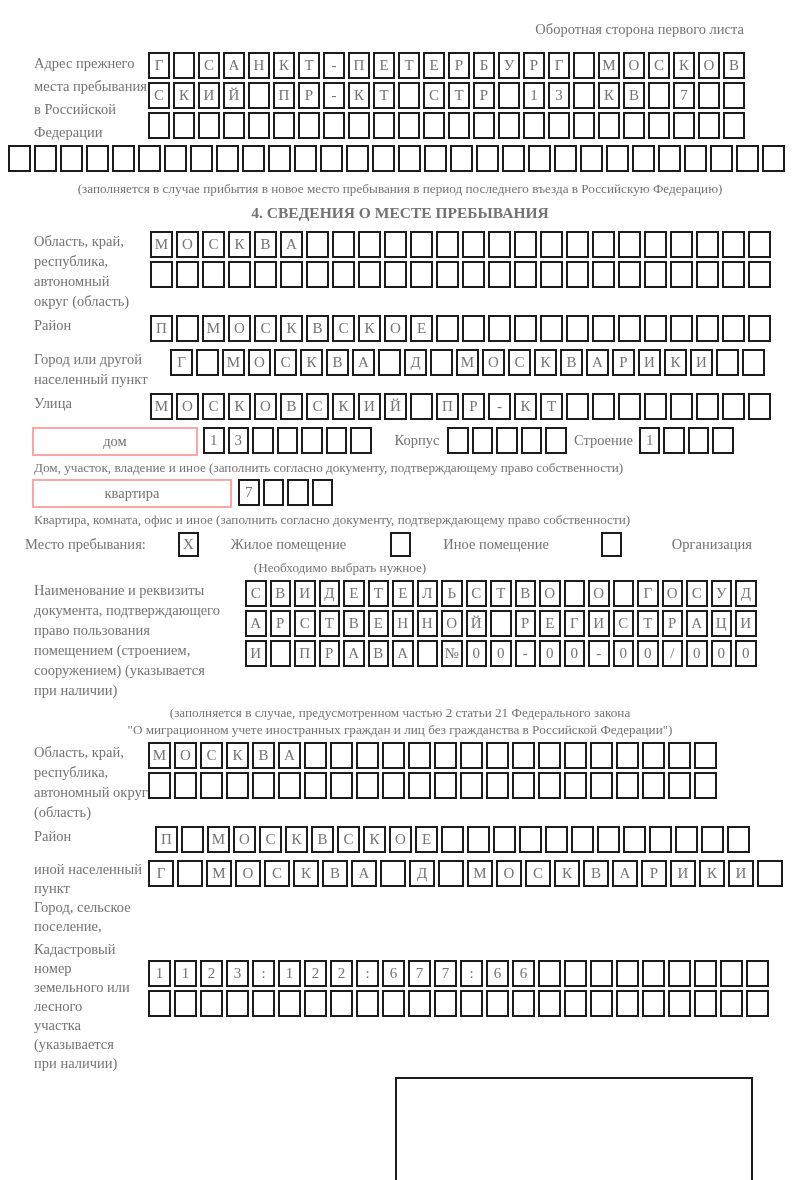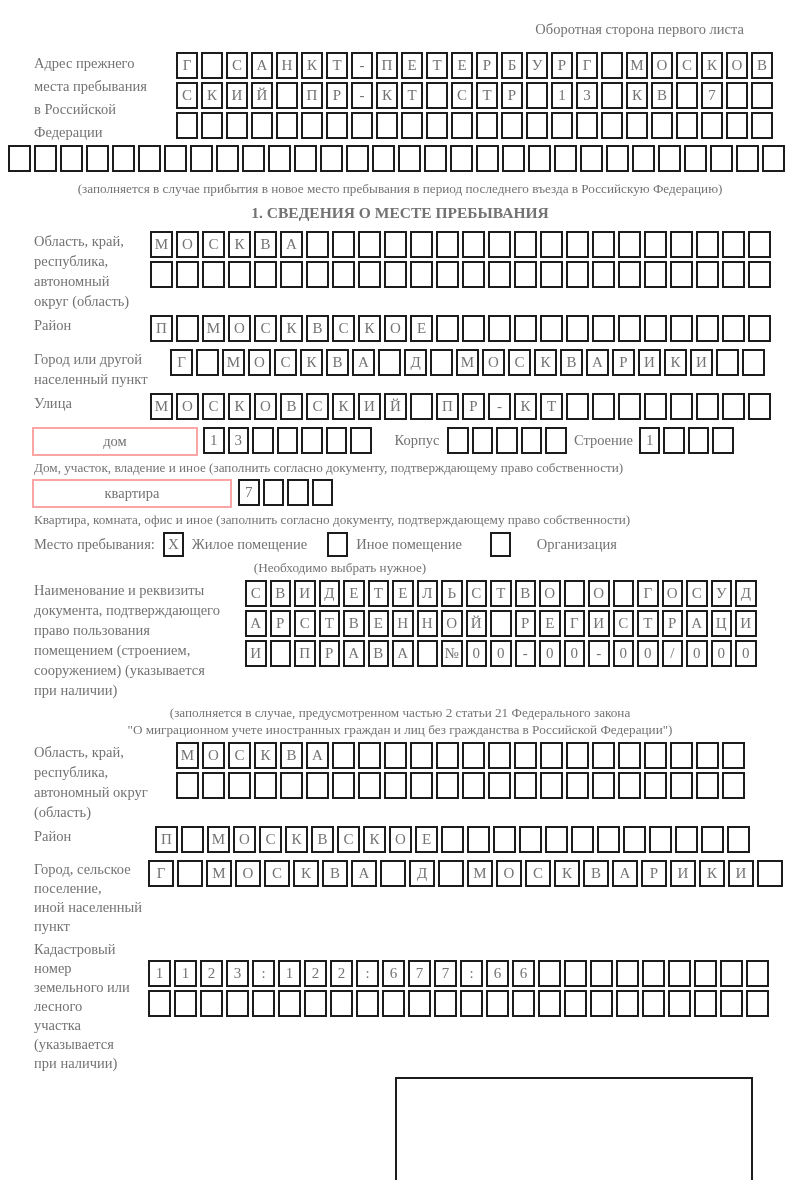--- a/index.html
+++ b/index.html
@@ -23,21 +23,21 @@
   .cw22 .cell{width:22px;}
   .cw23 .cell{width:23px;}
   .cw21 .cell{width:21.5px;}
   .cw26 .cell{width:26px;}
   
   .flexrow{display:flex;align-items:flex-start;}
   .f-label{
     flex:none;box-sizing:border-box;padding-left:34px;
     font-size:14.5px;line-height:20px;
   }
-  .lw176{width:176px;} .lw150{width:150px;} .lw170{width:170px;}
+  .lw176{width:148px;} .lw150{width:150px;} .lw170{width:170px;}
   .lw155{width:155px;} .lw148{width:148px;} .lw245{width:245px;}
   .s1-label{line-height:23px;}
   .fullrow{margin-left:8px;margin-top:1px;}
   .note{font-size:13.2px;line-height:17px;}
   .note-center{text-align:center;margin-top:8px;}
   .note-left{margin-left:34px;margin-top:2px;margin-bottom:3px;}
   .h-sec{
     text-align:center;font-size:15.5px;font-weight:bold;
     margin:6px 0 9px 0;line-height:19px;
   }
@@ -46,21 +46,21 @@
   .wide-box{
     flex:none;box-sizing:border-box;border:2px solid #fca5a5;height:29px;
     text-align:center;font-size:14.5px;line-height:25px;background:#fff;
   }
   .dom-box{margin-left:32px;width:166px;}
   .kv-box{margin-left:32px;width:200px;}
   .inline-label{flex:none;font-size:14.5px;line-height:27px;}
   .gap5{margin-left:5px;} .gap8{margin-left:8px;} .gap20{margin-left:20px;}
   .gap6{margin-left:6px;} .gap4{margin-left:4px;}
   
-  .mesto-row{display:flex;align-items:center;padding-left:34px;margin:4px 0 2px 0;}
+  .mesto-row{display:flex;align-items:center;padding-left:25px;margin:4px 0 2px 0;gap:24px;}
   .mesto-row .m-label{font-size:14.5px;}
   .chk{
     flex:none;box-sizing:border-box;width:21px;height:25px;border:2px solid #1c1c1c;
     text-align:center;font-size:15px;line-height:21px;background:#fff;
   }
   .opt{font-size:14.5px;}
   .mesto-note{width:300px;margin-left:190px;text-align:center;margin-bottom:4px;}
   
   .fact-notes{text-align:center;margin-bottom:4px;}
   .kad-cells{margin-top:20px;}
@@ -194,21 +194,21 @@
         <div class="cell"></div>
         <div class="cell"></div>
         <div class="cell"></div>
         <div class="cell"></div>
         <div class="cell"></div>
         <div class="cell"></div>
       </div>
     <div class="note note-center">(заполняется в случае прибытия в новое место пребывания в период последнего въезда в Российскую Федерацию)</div>
   </section>
 
-  <div class="h-sec">1. СВЕДЕНИЯ О МЕСТЕ ПРЕБЫВАНИЯ</div>
+  <div class="h-sec">4. СВЕДЕНИЯ О МЕСТЕ ПРЕБЫВАНИЯ</div>
 
   <div class="flexrow field">
     <div class="f-label lw150">
         <div>Область, край,</div>
         <div>республика,</div>
         <div>автономный</div>
         <div>округ (область)</div>
       </div>
     <div>
       <div class="cells cw23">
@@ -579,22 +579,22 @@
         <div class="cell"></div>
         <div class="cell"></div>
         <div class="cell"></div>
         <div class="cell"></div>
         <div class="cell"></div>
       </div>
   </div>
 
   <div class="flexrow field">
     <div class="f-label lw148" style="line-height:19px">
+        <div>иной населенный пункт</div>
         <div>Город, сельское поселение,</div>
-        <div>иной населенный пункт</div>
       </div>
     <div class="cells cw26">
         <div class="cell">Г</div>
         <div class="cell"></div>
         <div class="cell">М</div>
         <div class="cell">О</div>
         <div class="cell">С</div>
         <div class="cell">К</div>
         <div class="cell">В</div>
         <div class="cell">А</div>

